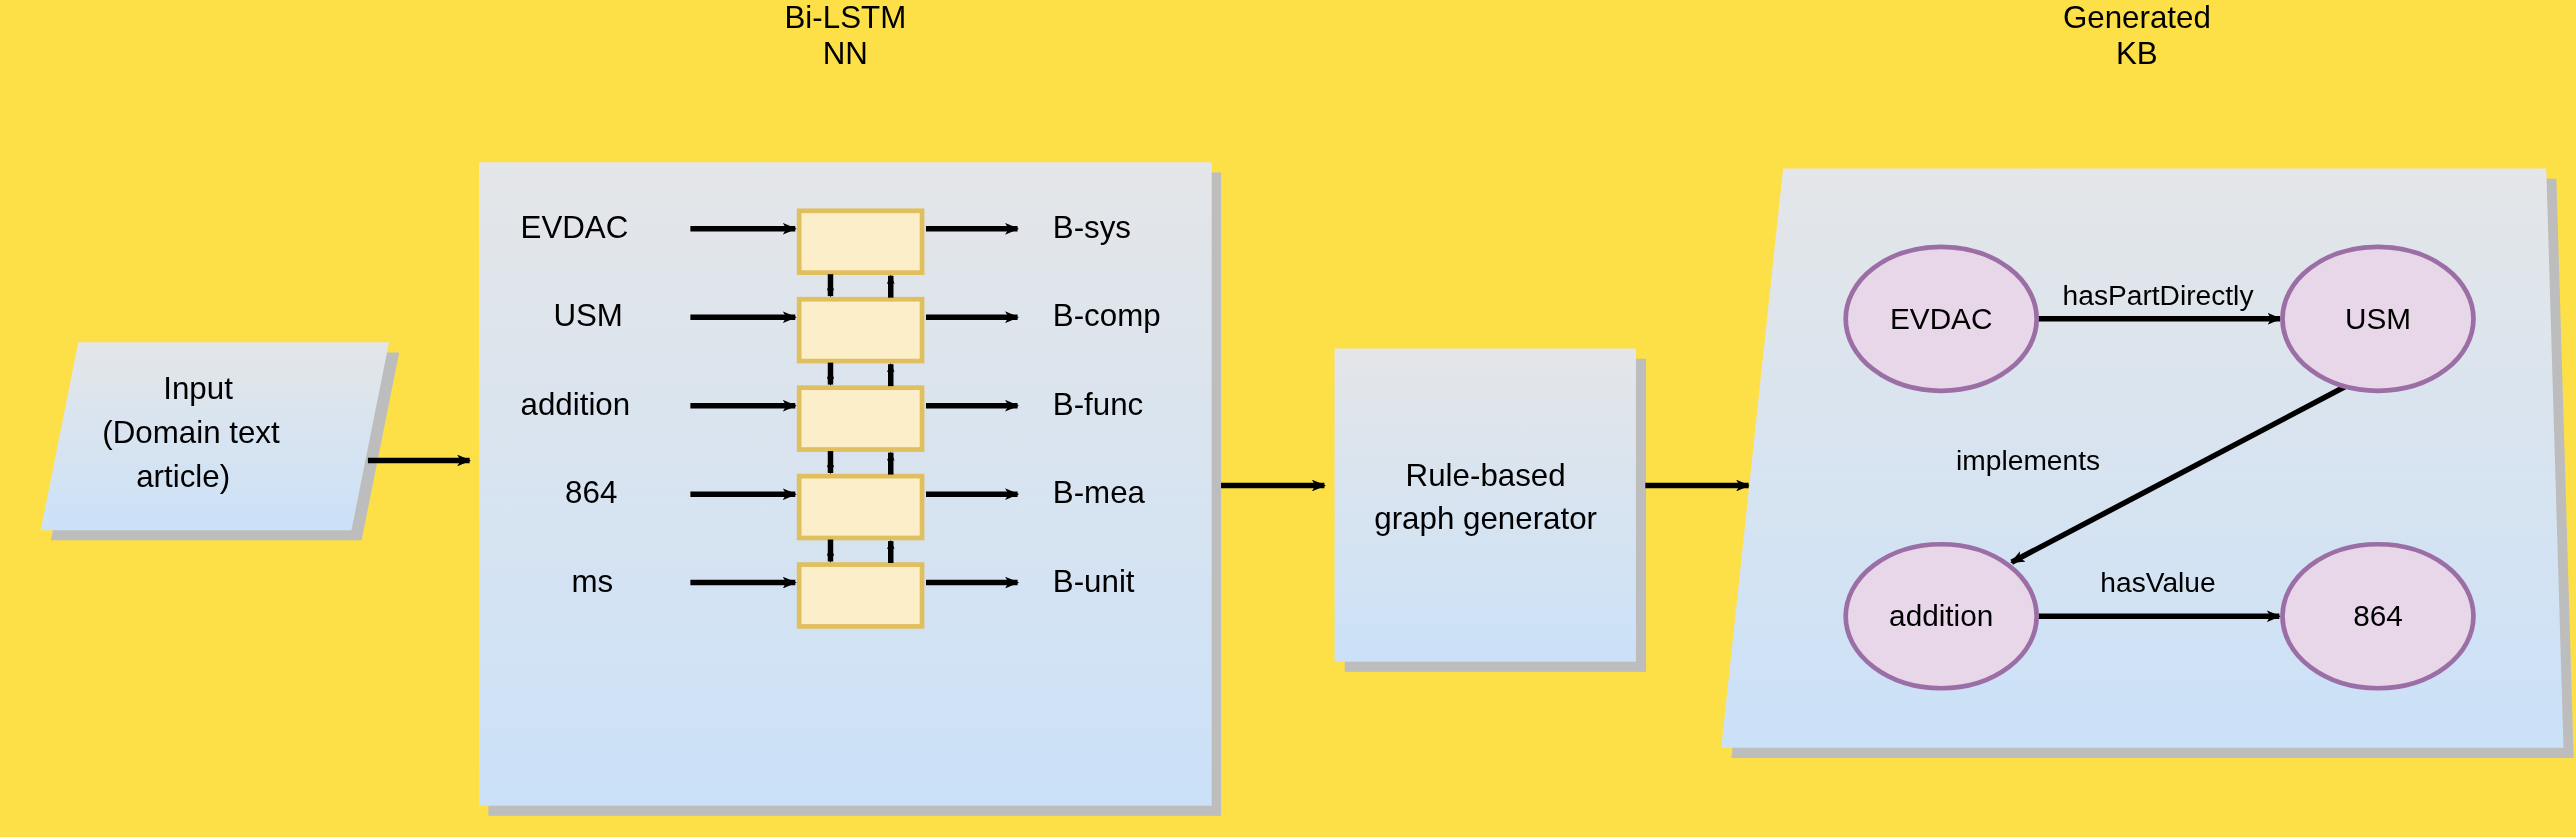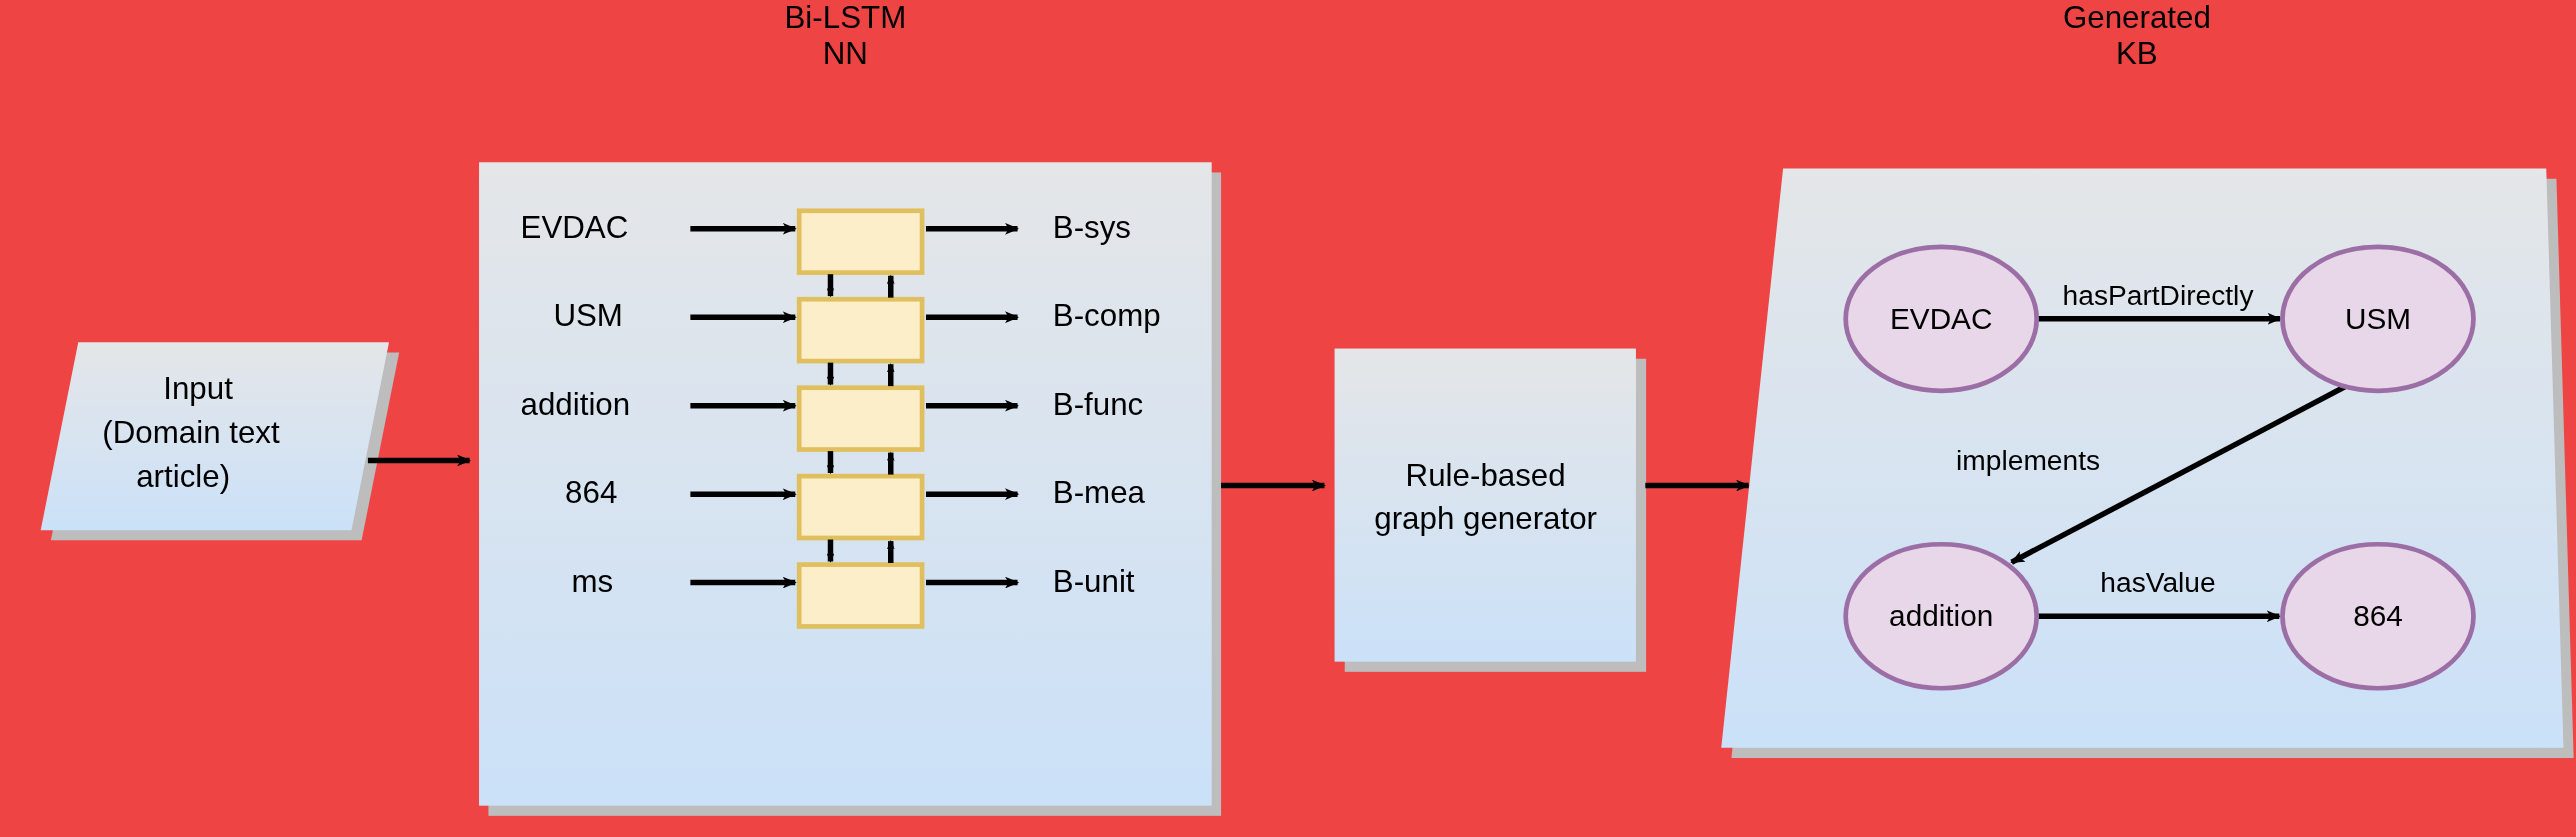--- a/index.html
+++ b/index.html
@@ -1,17 +1,17 @@
 <!DOCTYPE html>
 <html style="font-size:12.5px"><head>
 <meta charset="utf-8">
 <style>
   html,body{margin:0;padding:0;background:#ffffff;}
   body{width:2576px;height:838px;overflow:hidden;font-family:"Liberation Sans",sans-serif;}
-  #stage{position:relative;width:2576px;height:838px;background:#ef4444;}
+  #stage{position:relative;width:2576px;height:838px;background:#fde047;}
   svg#diagram{position:absolute;left:0;top:0;width:2576px;height:838px;display:block;}
   text{font-family:"Liberation Sans",sans-serif;fill:#000000;}
   .title-txt{font-size:40px;text-anchor:middle;}
   .node-txt{font-size:38px;text-anchor:middle;dominant-baseline:middle;}
   .io-txt{font-size:40px;dominant-baseline:middle;}
   .edge-txt{font-size:36px;text-anchor:middle;}
   .box-txt{font-size:40px;text-anchor:middle;}
 </style>
 </head>
 <body>

